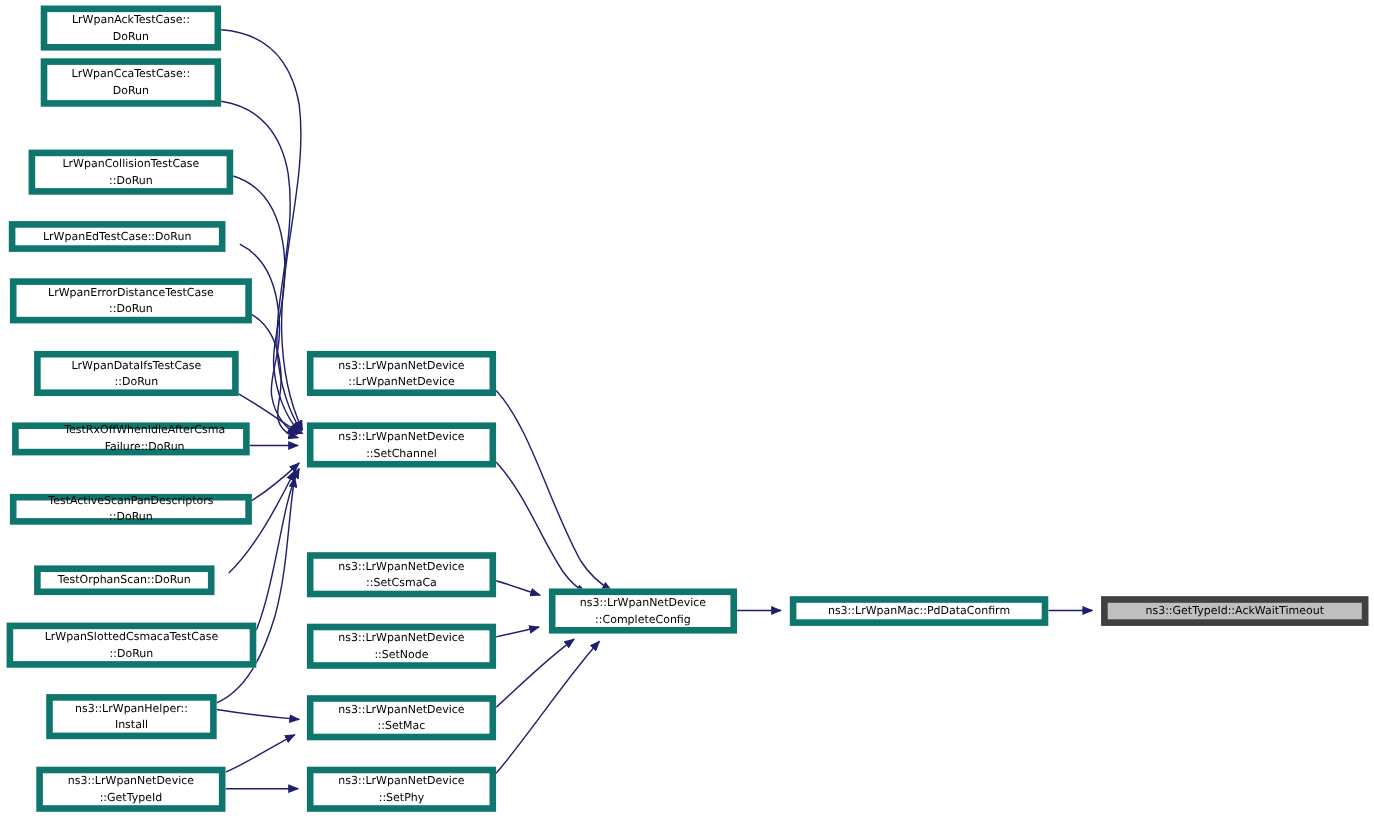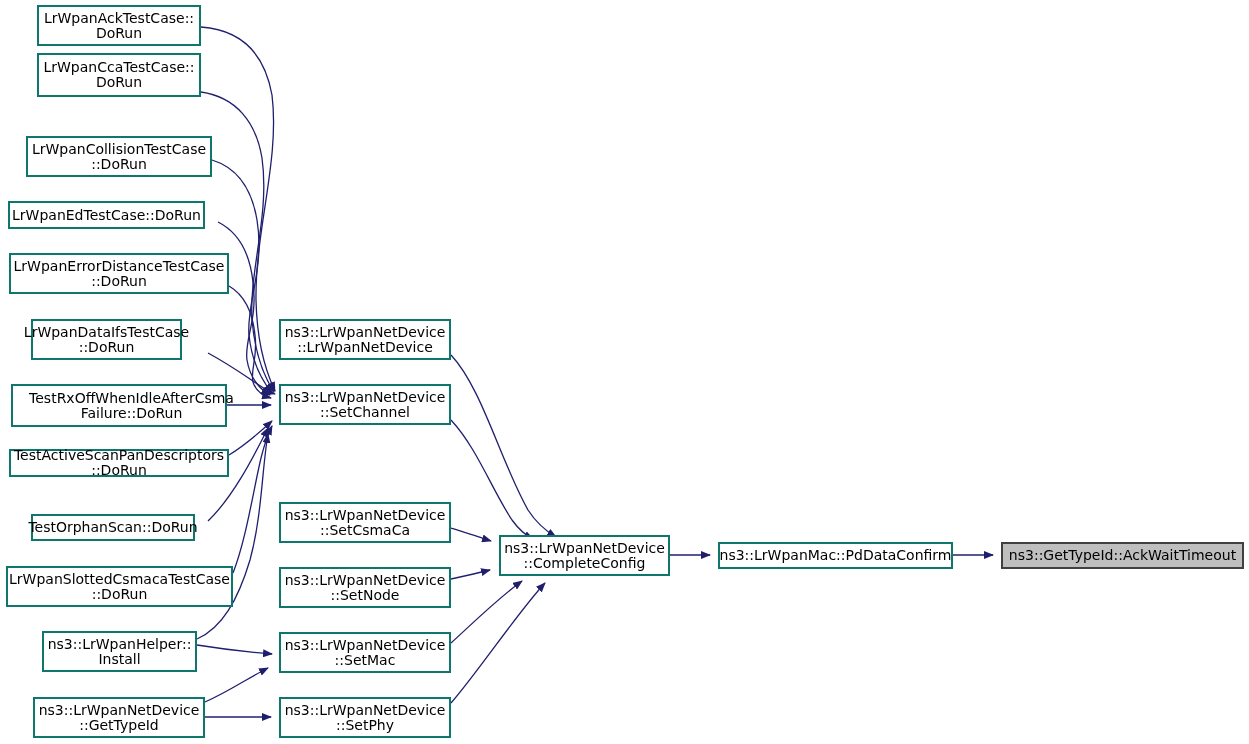--- a/index.html
+++ b/index.html
@@ -21,24 +21,24 @@
     position: absolute;
     left: 0;
     top: 0;
     width: 1249px;
     height: 744px;
     pointer-events: none;
   }
   .node {
     position: absolute;
     box-sizing: border-box;
-    border: 2px solid #0f766e;
+    border: 6px solid #0f766e;
     background: #ffffff;
     color: #000000;
-    font-size: 14px;
+    font-size: 10px;
     line-height: 15px;
     text-align: center;
     display: flex;
     align-items: center;
     justify-content: center;
     padding: 1px 3px;
     white-space: pre-line;
     z-index: 2;
   }
   .node.highlight {
@@ -86,23 +86,23 @@
   <div id="node-layer">
       <div class="node" style="left: 37px; top: 5px; width: 164px; height: 41px;">LrWpanAckTestCase::
 DoRun</div>
       <div class="node" style="left: 37px; top: 53px; width: 164px; height: 44px;">LrWpanCcaTestCase::
 DoRun</div>
       <div class="node" style="left: 26px; top: 136px; width: 186px; height: 41px;">LrWpanCollisionTestCase
 ::DoRun</div>
       <div class="node" style="left: 8px; top: 201px; width: 197px; height: 28px;">LrWpanEdTestCase::DoRun</div>
       <div class="node" style="left: 9px; top: 253px; width: 220px; height: 41px;">LrWpanErrorDistanceTestCase
 ::DoRun</div>
-      <div class="node" style="left: 31px; top: 319px; width: 151px; height: 41px;">LrWpanDataIfsTestCase
+      <div class="node" style="left: 31px; top: 319px; width: 186px; height: 41px;">LrWpanDataIfsTestCase
 ::DoRun</div>
-      <div class="node" style="left: 11px; top: 384px; width: 216px; height: 43px; padding-left: 28px;">TestRxOffWhenIdleAfterCsma
+      <div class="node" style="left: 11px; top: 384px; width: 216px; height: 30px; padding-left: 28px;">TestRxOffWhenIdleAfterCsma
 Failure::DoRun</div>
       <div class="node" style="left: 9px; top: 449px; width: 220px; height: 28px;">TestActiveScanPanDescriptors
 ::DoRun</div>
       <div class="node" style="left: 31px; top: 514px; width: 164px; height: 27px;">TestOrphanScan::DoRun</div>
       <div class="node" style="left: 6px; top: 566px; width: 227px; height: 41px;">LrWpanSlottedCsmacaTestCase
 ::DoRun</div>
       <div class="node" style="left: 42px; top: 631px; width: 155px; height: 41px;">ns3::LrWpanHelper::
 Install</div>
       <div class="node" style="left: 33px; top: 697px; width: 172px; height: 41px;">ns3::LrWpanNetDevice
 ::GetTypeId</div>

